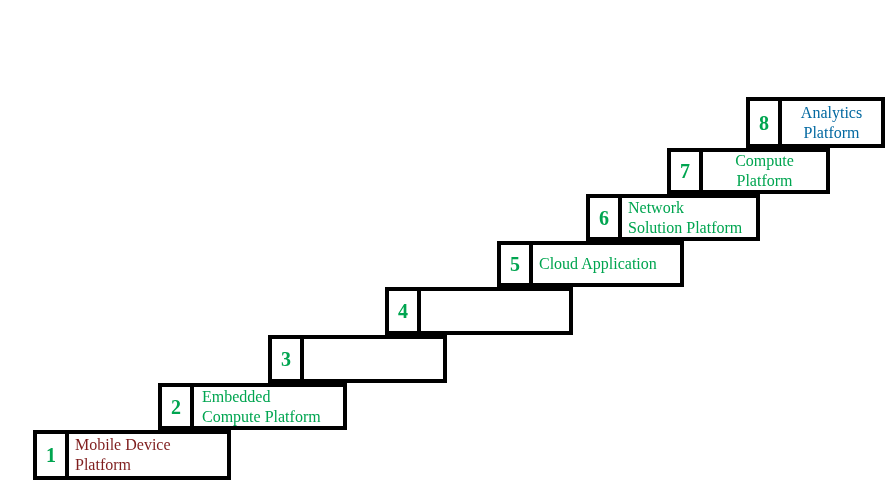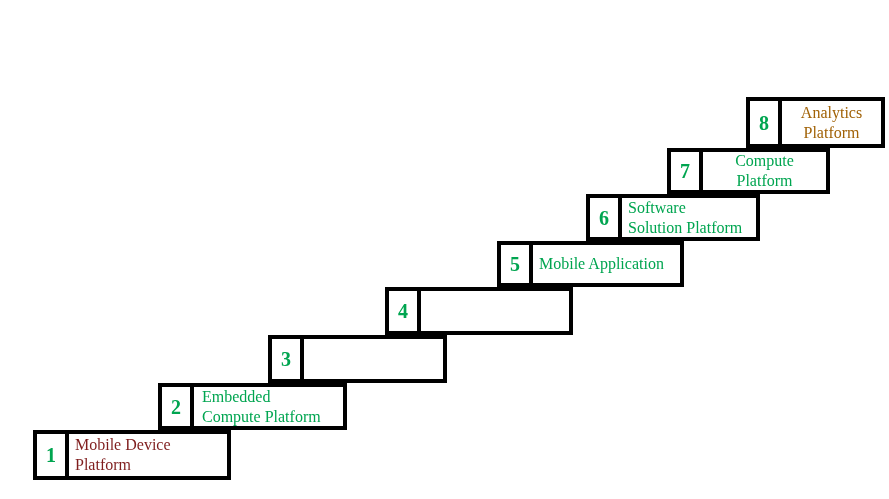--- a/index.html
+++ b/index.html
@@ -73,30 +73,30 @@
 Compute Platform</div>
     </div>
     <div class="step" style="left: 268px; top: 335px; width: 179px; height: 48px; z-index: 12; border-color: rgb(0, 0, 0);">
       <div class="step-num" style="color: rgb(0, 165, 80); border-right-color: rgb(0, 0, 0);">3</div>
     </div>
     <div class="step" style="left: 385px; top: 287px; width: 188px; height: 48px; z-index: 13; border-color: rgb(0, 0, 0);">
       <div class="step-num" style="color: rgb(0, 165, 80); border-right-color: rgb(0, 0, 0);">4</div>
     </div>
     <div class="step" style="left: 497px; top: 241px; width: 187px; height: 46px; z-index: 14; border-color: rgb(0, 0, 0);">
       <div class="step-num" style="color: rgb(0, 165, 80); border-right-color: rgb(0, 0, 0);">5</div>
-      <div class="step-label left" style="color: rgb(0, 165, 80);">Mobile Application</div>
+      <div class="step-label left" style="color: rgb(0, 165, 80);">Cloud Application</div>
     </div>
     <div class="step" style="left: 586px; top: 194px; width: 174px; height: 47px; z-index: 15; border-color: rgb(0, 0, 0);">
       <div class="step-num" style="color: rgb(0, 165, 80); border-right-color: rgb(0, 0, 0);">6</div>
-      <div class="step-label left" style="color: rgb(0, 165, 80);">Software
+      <div class="step-label left" style="color: rgb(0, 165, 80);">Network
 Solution Platform</div>
     </div>
     <div class="step" style="left: 667px; top: 148px; width: 163px; height: 46px; z-index: 16; border-color: rgb(0, 0, 0);">
       <div class="step-num" style="color: rgb(0, 165, 80); border-right-color: rgb(0, 0, 0);">7</div>
       <div class="step-label center" style="color: rgb(0, 165, 80);">Compute
 Platform</div>
     </div>
     <div class="step" style="left: 746px; top: 97px; width: 139px; height: 51px; z-index: 17; border-color: rgb(0, 0, 0);">
       <div class="step-num" style="color: rgb(0, 165, 80); border-right-color: rgb(0, 0, 0);">8</div>
-      <div class="step-label center" style="color: #a16207;">Analytics
+      <div class="step-label center" style="color: #0369a1;">Analytics
 Platform</div>
     </div>
   </div>
 
 </body></html>

